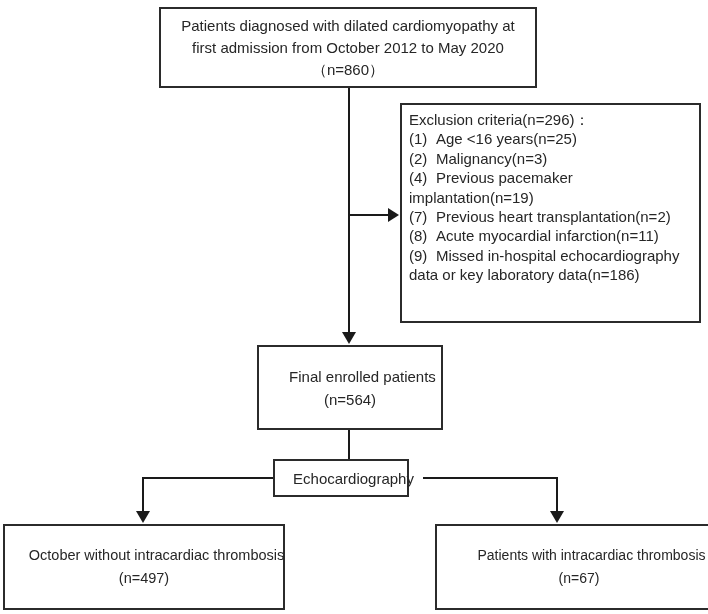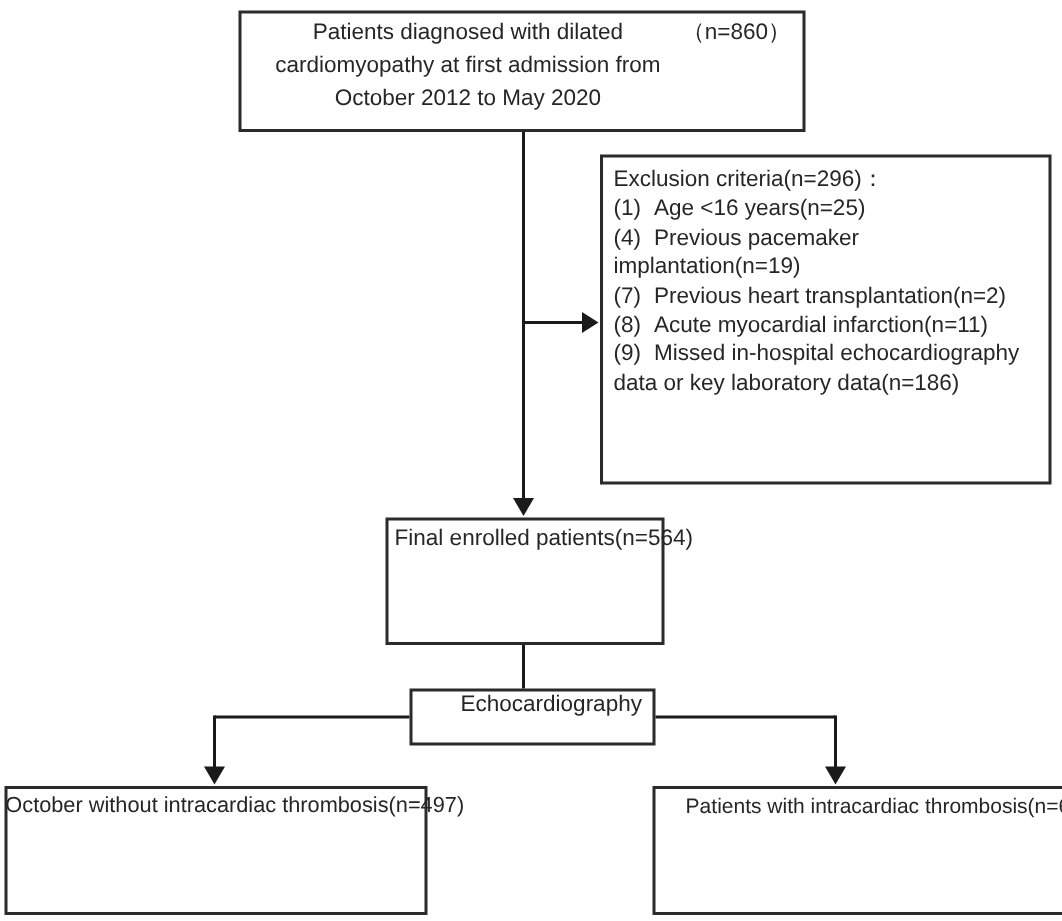--- a/index.html
+++ b/index.html
@@ -13,27 +13,27 @@
   }
   .connectors{position:absolute;left:0;top:0;z-index:0;}
   .box{
     position:absolute;
     box-sizing:border-box;
     border:2px solid #2b2b2b;
     background:#ffffff;
     z-index:1;
   }
   .center{
-    display:flex;flex-direction:row;
-    align-items:flex-start;justify-content:center;
+    display:flex;flex-direction:column;
+    align-items:center;justify-content:center;
     text-align:center;
   }
   .top-box{left:159px;top:7px;width:378px;height:81px;font-size:15px;line-height:22px;padding:2px 8px;}
   .final-box{left:257px;top:345px;width:186px;height:85px;font-size:15px;line-height:23px;}
-  .echo-box{left:273px;top:459px;width:164px;height:38px;font-size:15px;}
+  .echo-box{left:273px;top:459px;width:136px;height:38px;font-size:15px;}
   .left-box{left:3px;top:524px;width:282px;height:86px;font-size:14.5px;line-height:23px;}
   .right-box{left:435px;top:524px;width:288px;height:86px;font-size:14px;line-height:23px;}
   .nowrap{white-space:nowrap;margin-left:25px;}
   .exclusion-box{
     left:400px;top:103px;width:301px;height:220px;
     font-size:15px;line-height:19.4px;
     padding:5px 7px;
   }
   .ex-title{display:block;}
   .ex-item{display:block;}
@@ -66,20 +66,21 @@
     <div>Patients diagnosed with dilated cardiomyopathy at first admission from October 2012 to May 2020</div>
     <div>（n=860）</div>
   </div>
 
   <div class="box exclusion-box">
     <span class="ex-title">Exclusion criteria(n=296)：</span>
     <div>
 
         <span class="ex-item"><span class="ex-num">(1)</span><span>Age &lt;16 years(n=25)</span></span>
 
+        <span class="ex-item"><span class="ex-num">(2)</span><span>Malignancy(n=3)</span></span>
 
 
         <span class="ex-item"><span class="ex-num">(4)</span><span>Previous pacemaker implantation(n=19)</span></span>
 
 
 
         <span class="ex-item"><span class="ex-num">(7)</span><span>Previous heart transplantation(n=2)</span></span>
 
         <span class="ex-item"><span class="ex-num">(8)</span><span>Acute myocardial infarction(n=11)</span></span>
 

